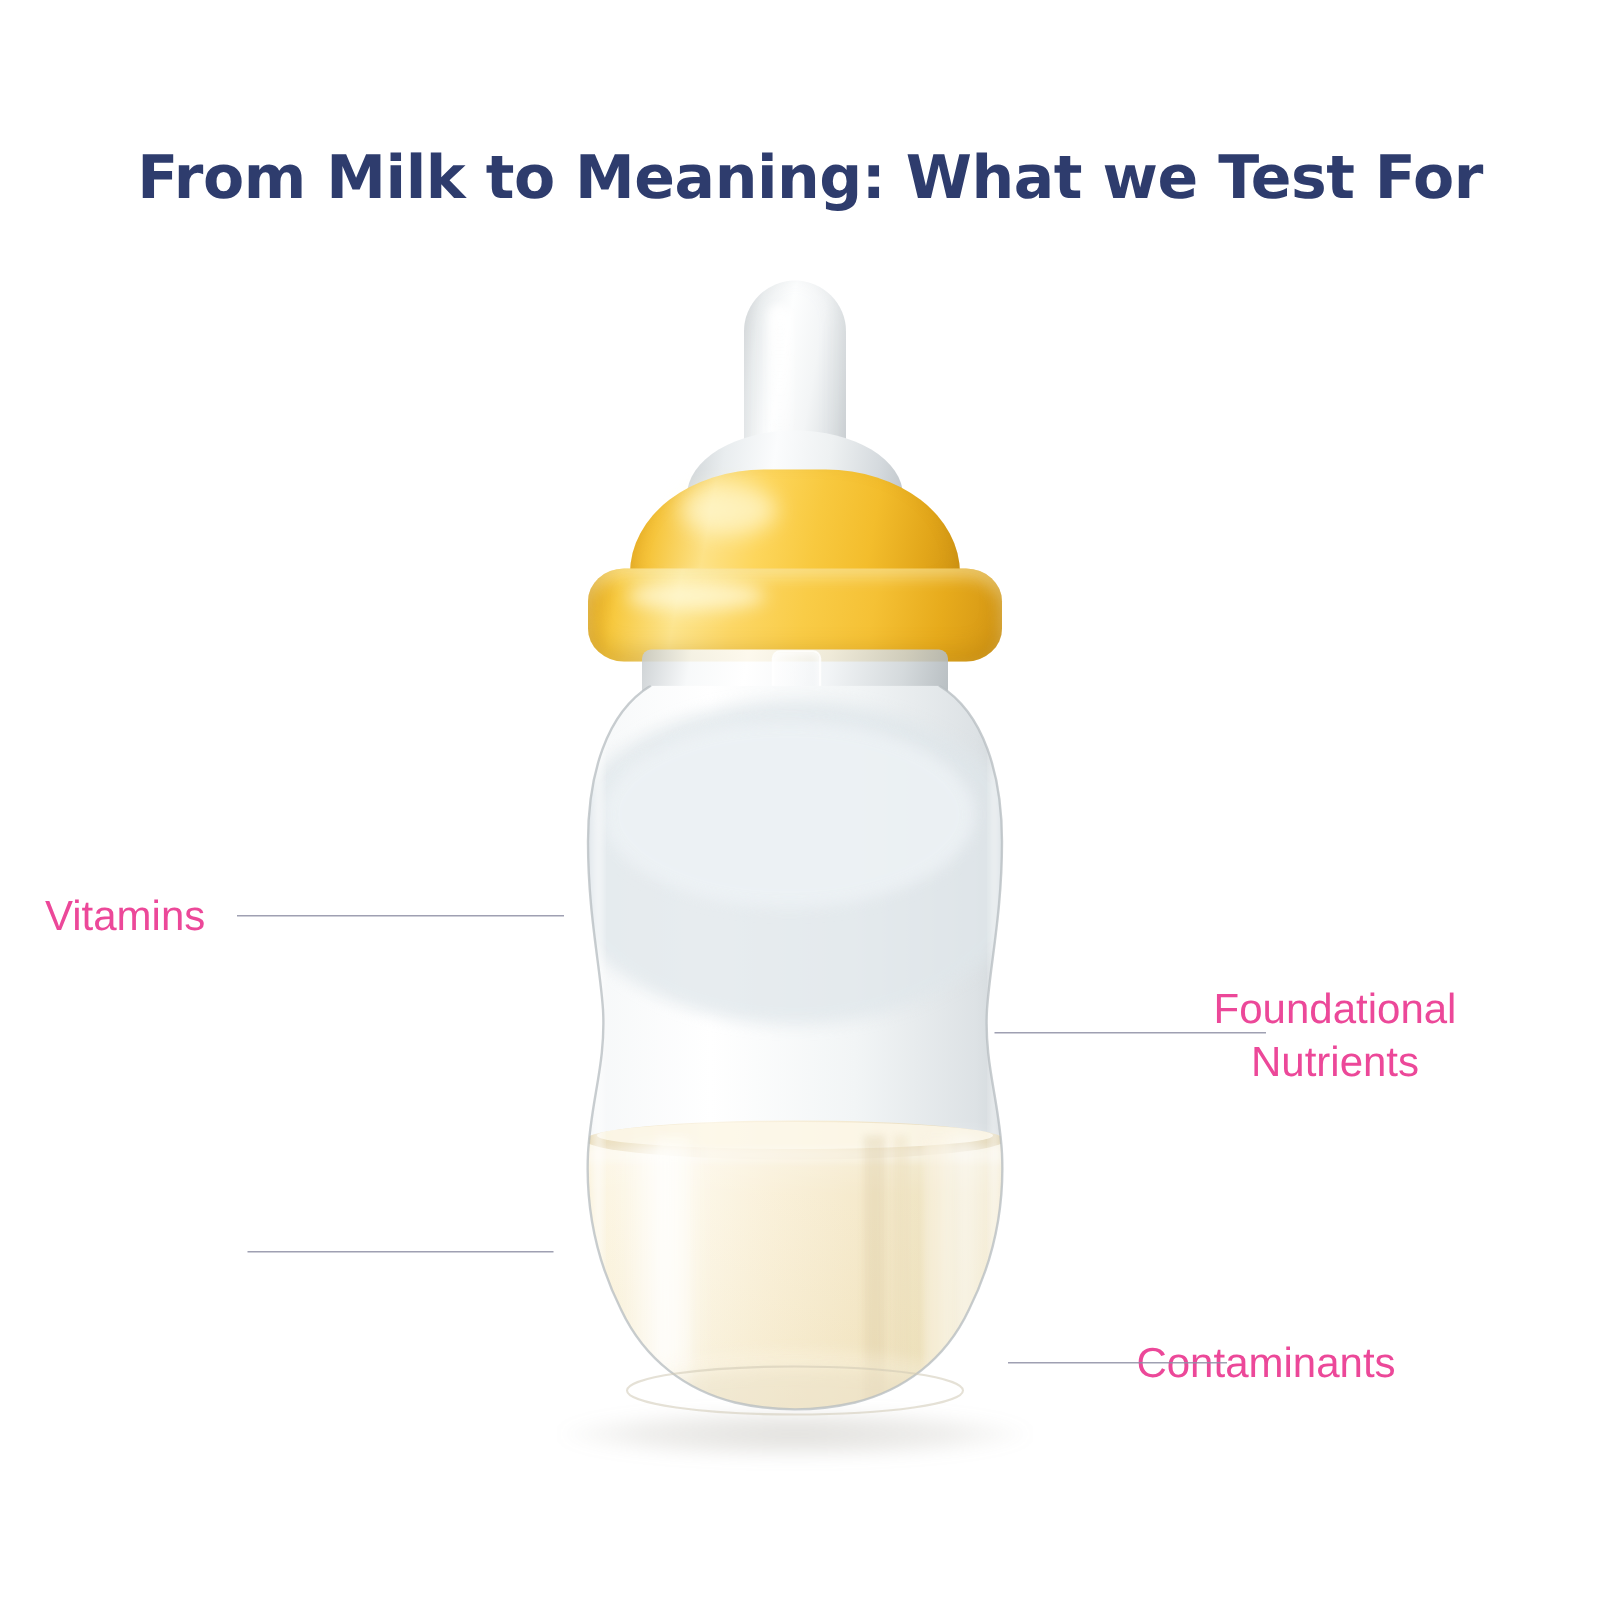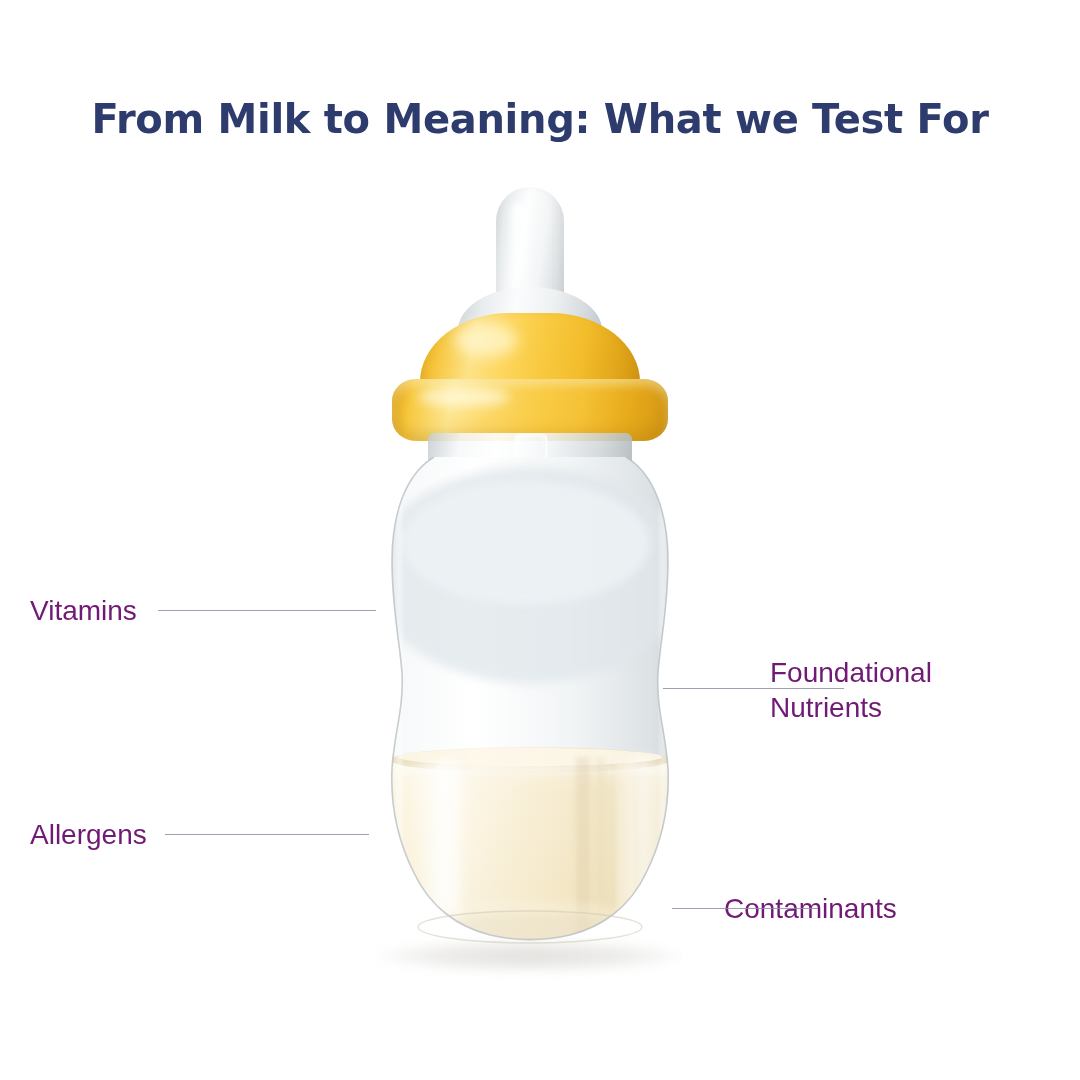--- a/index.html
+++ b/index.html
@@ -31,25 +31,25 @@
     white-space: nowrap;
   }
 
   
   .callout {
     position: absolute;
     font-family: "Liberation Sans", sans-serif;
     font-weight: 400;
     font-size: 28px;
     line-height: 35px;
-    color: #701a75;
+    color: #ec4899;
     white-space: pre-line;
   }
   .callout.left  { text-align: left; }
-  .callout.right { text-align: left; }
+  .callout.right { text-align: center; }
 
   .leader {
     position: absolute;
     height: 1px;
     background: #8e8fa4;
     opacity: .85;
   }
 
   
   #bottle {
@@ -372,21 +372,20 @@
 
         <ellipse cx="200" cy="470" rx="112" ry="16" fill="none" stroke="#cfc9b4" stroke-width="1.4" opacity=".55"></ellipse>
       </svg>
     </div>
 
   </div>
 
   <div class="callout left" style="left:30px; top:593px; width:130px;">Vitamins</div>
   <div class="leader" style="left:158px; top:610px; width:218px;"></div>
 
-  <div class="callout left" style="left:30px; top:817px; width:140px;">Allergens</div>
   <div class="leader" style="left:165px; top:834px; width:204px;"></div>
 
   <div class="callout right" style="left:770px; top:655px; width:240px;">Foundational
 Nutrients</div>
   <div class="leader" style="left:663px; top:688px; width:181px;"></div>
 
   <div class="callout right" style="left:724px; top:891px; width:240px;">Contaminants</div>
   <div class="leader" style="left:672px; top:908px; width:146px;"></div>
 
 </div>

